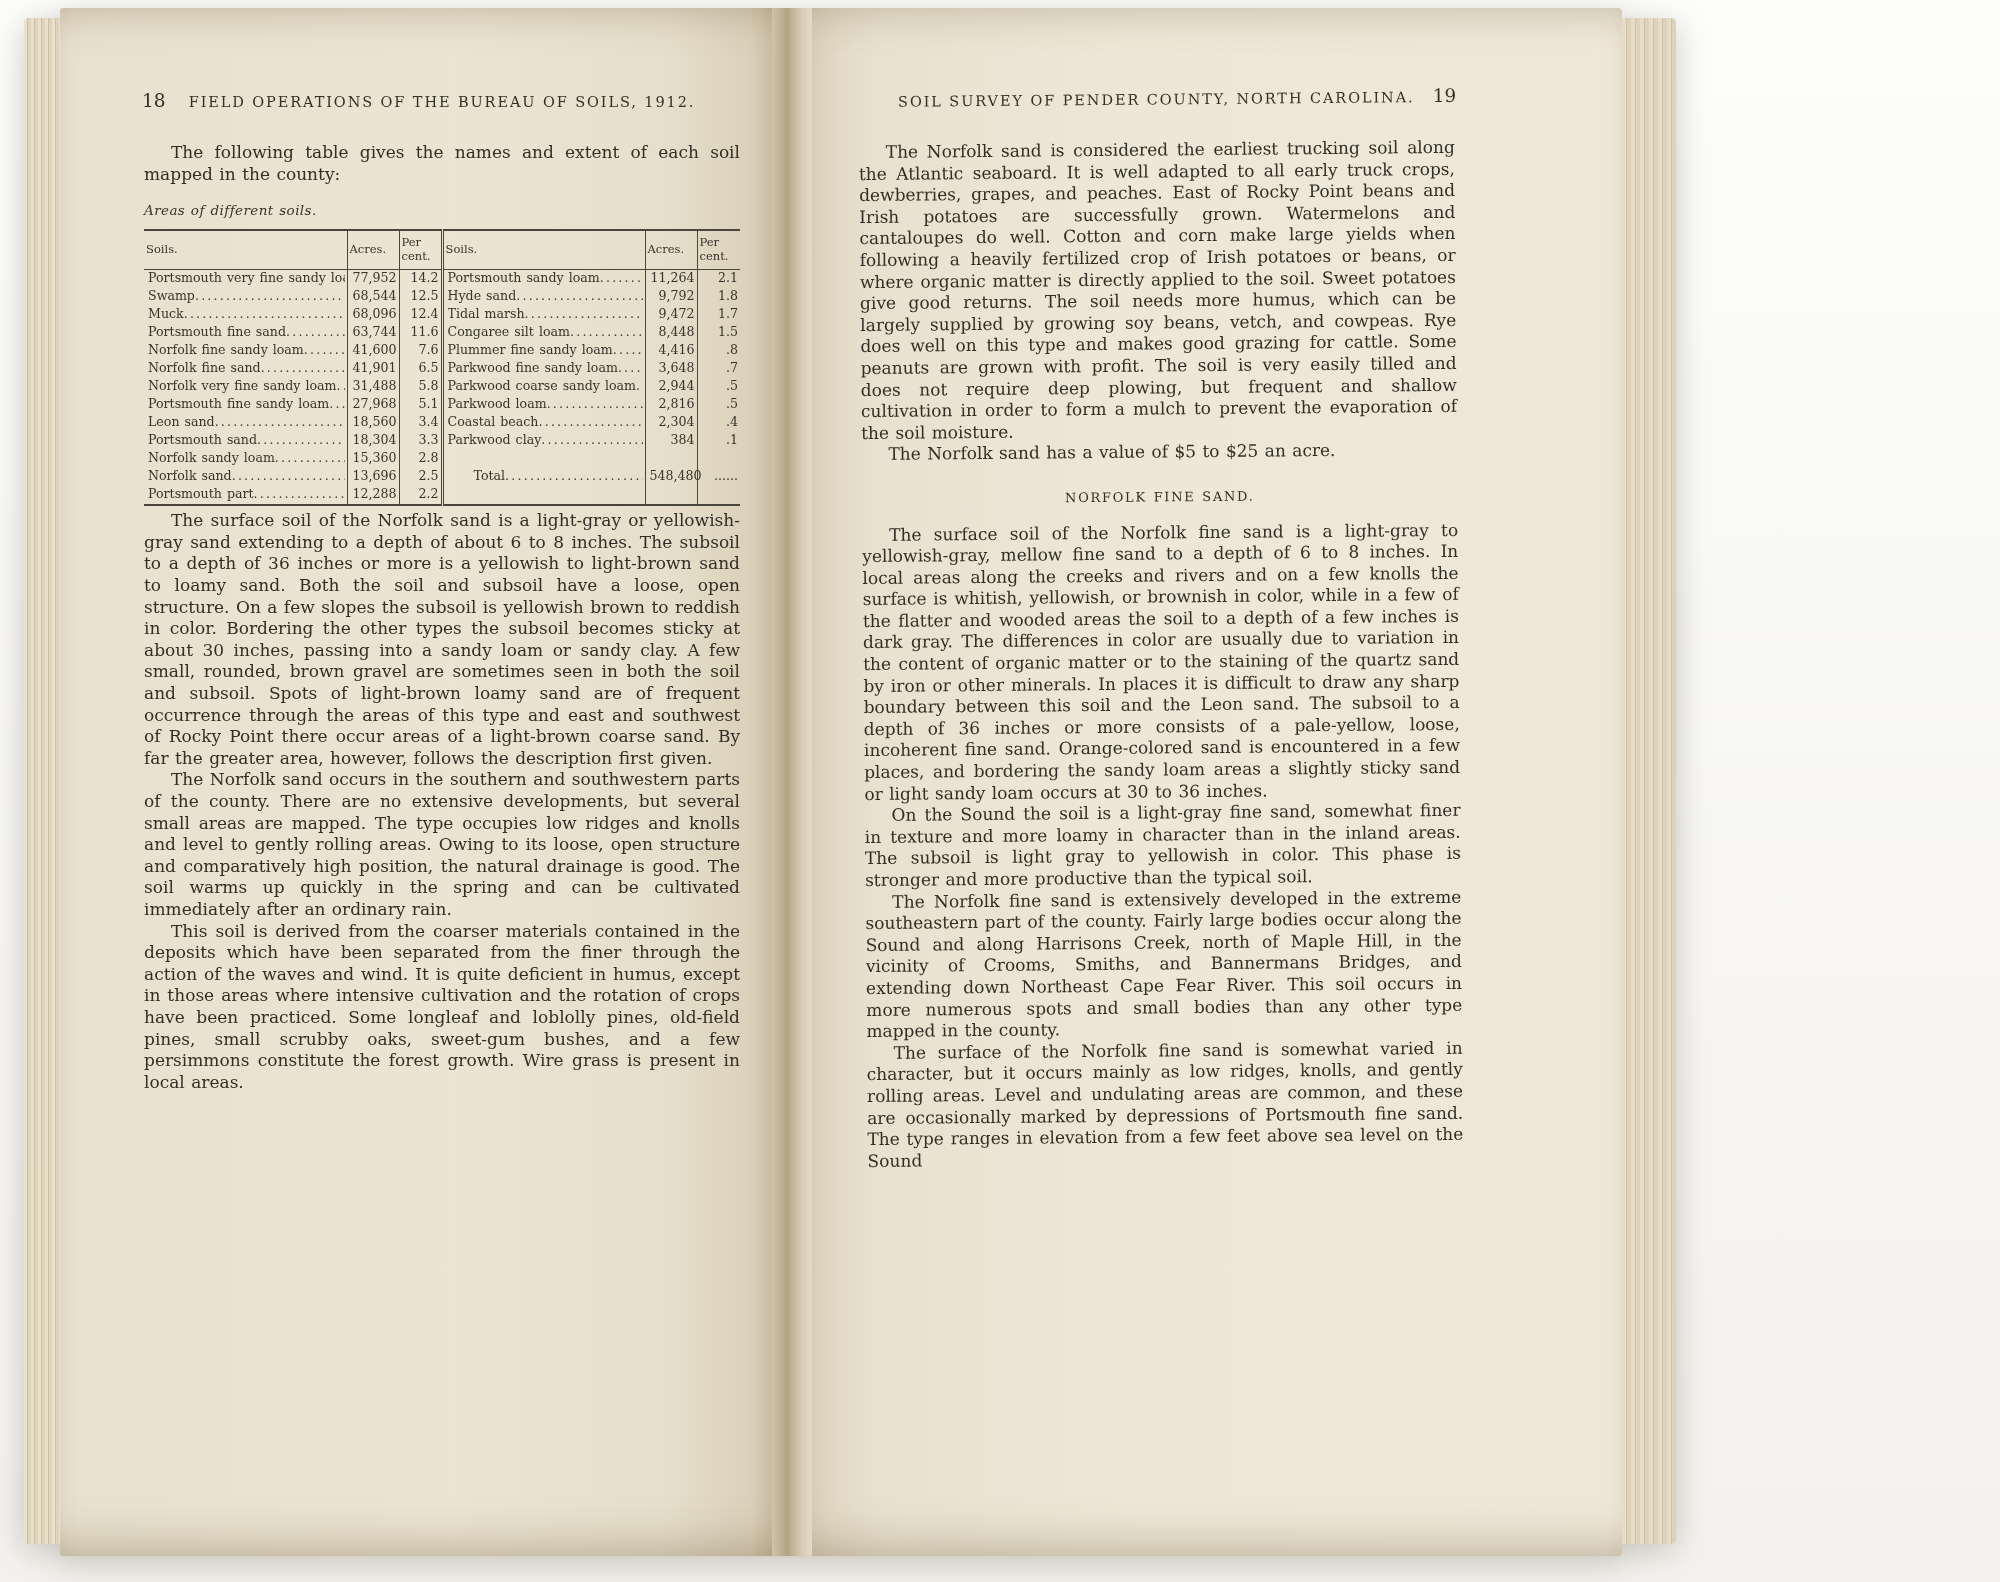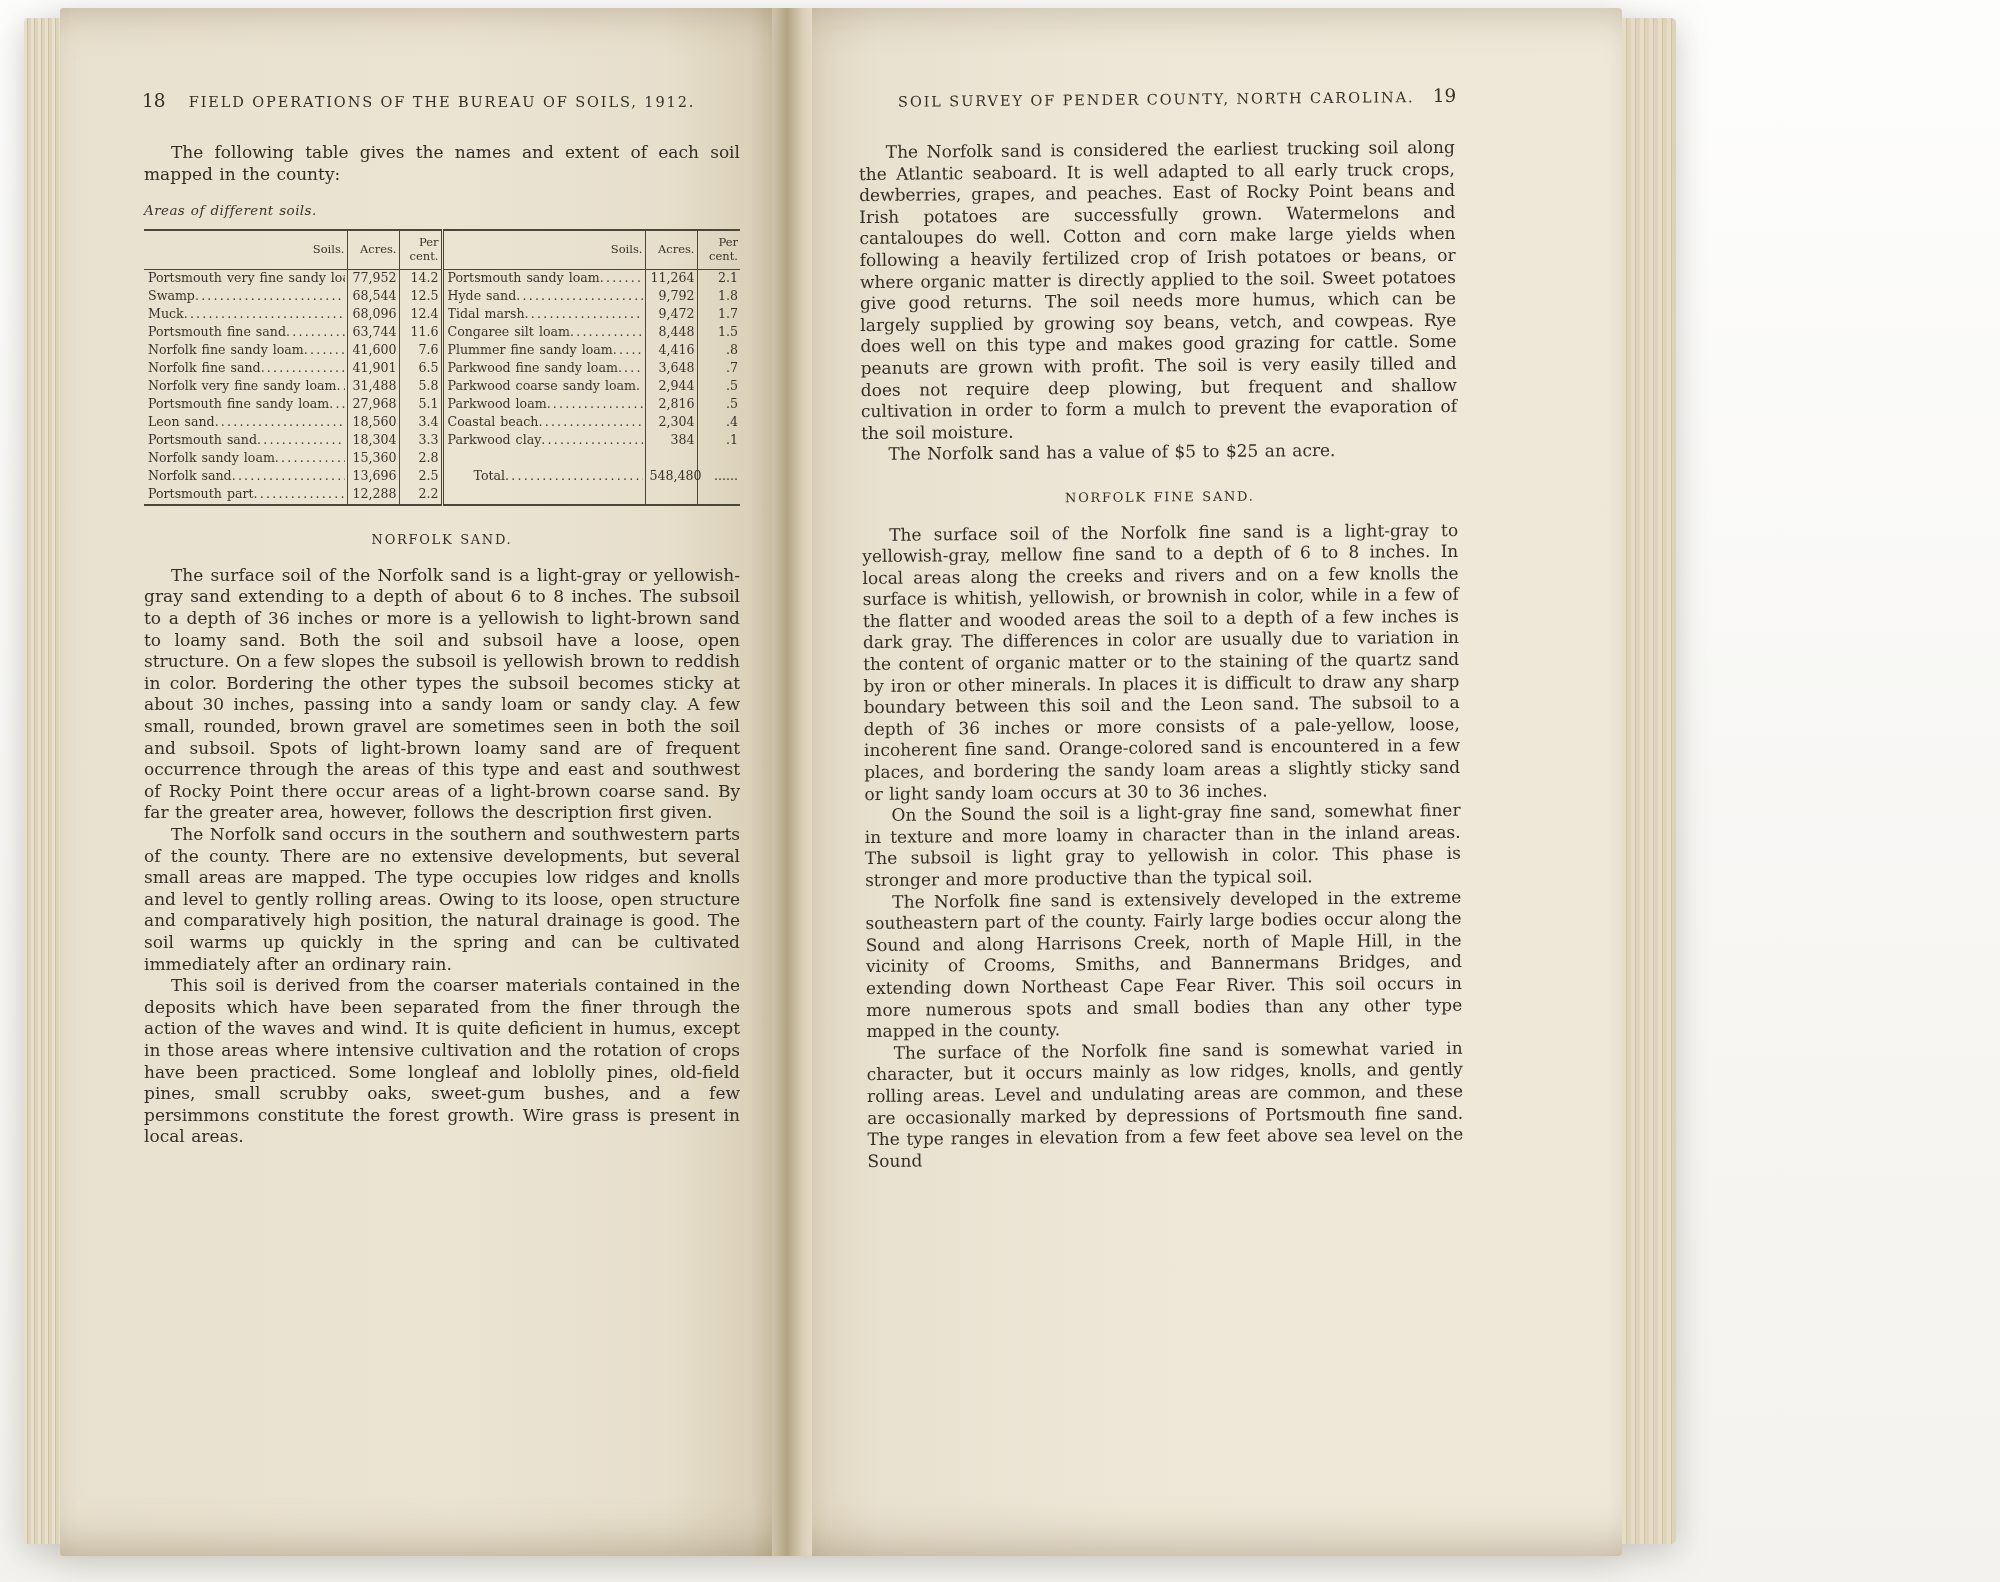--- a/index.html
+++ b/index.html
@@ -46,21 +46,21 @@
 
   .content { font-size:17px; line-height:21.6px; word-spacing:1px; }
   .para { margin:0; text-indent:27px; text-align:justify; hyphens:none; }
 
   .tbl-caption { text-align:left; font-style:italic; font-size:13.5px; letter-spacing:.4px;
     margin:15px 0 7px; color:#3a352b; }
 
   .soil-table { width:100%; table-layout:fixed; border-collapse:collapse;
     border-top:2px solid #4a463c; border-bottom:2px solid #4a463c; margin-bottom:4px; }
   .soil-table thead tr { border-bottom:1px solid #4a463c; }
-  .soil-table th { font-weight:normal; font-size:11.5px; line-height:1.2; text-align:right;
+  .soil-table th { font-weight:normal; font-size:11.5px; line-height:1.2; text-align:left;
     vertical-align:middle; padding:4px 2px; height:40px; color:#38332a; }
   .soil-table td { height:18px; font-size:12.6px; line-height:16px; vertical-align:bottom;
     padding:0 2px 2px 4px; color:#38332a; }
   .bl { border-left:1px solid #4a463c; }
   .mid { border-left:3px double #4a463c; }
   .c-num, .c-pct { text-align:right;margin-top:44px; }
   .c-num { padding-right:5px; }
   .c-pct { padding-right:6px; }
   .lead { display:flex; align-items:baseline; overflow:hidden; }
   .nm { white-space:nowrap; }
@@ -326,21 +326,20 @@
                     </div>
                   </td>
                   <td class="c-num bl">12,288</td>
                   <td class="c-pct bl">2.2</td>
                   <td class="c-name mid"></td>
                   <td class="c-num bl"></td>
                   <td class="c-pct bl"></td>
                 </tr>
               </tbody>
           </table>
-          <h3 class="sec-heading">NORFOLK SAND.</h3>
           <div id="lp-paras">
               <p class="para">The surface soil of the Norfolk sand is a light-gray or yellowish-gray sand extending to a depth of about 6 to 8 inches.  The subsoil to a depth of 36 inches or more is a yellowish to light-brown sand to loamy sand.  Both the soil and subsoil have a loose, open structure. On a few slopes the subsoil is yellowish brown to reddish in color. Bordering the other types the subsoil becomes sticky at about 30 inches, passing into a sandy loam or sandy clay.  A few small, rounded, brown gravel are sometimes seen in both the soil and subsoil.  Spots of light-brown loamy sand are of frequent occurrence through the areas of this type and east and southwest of Rocky Point there occur areas of a light-brown coarse sand.  By far the greater area, however, follows the description first given.</p>
               <p class="para">The Norfolk sand occurs in the southern and southwestern parts of the county.  There are no extensive developments, but several small areas are mapped.  The type occupies low ridges and knolls and level to gently rolling areas.  Owing to its loose, open structure and comparatively high position, the natural drainage is good.  The soil warms up quickly in the spring and can be cultivated immediately after an ordinary rain.</p>
               <p class="para">This soil is derived from the coarser materials contained in the deposits which have been separated from the finer through the action of the waves and wind.  It is quite deficient in humus, except in those areas where intensive cultivation and the rotation of crops have been practiced.  Some longleaf and loblolly pines, old-field pines, small scrubby oaks, sweet-gum bushes, and a few persimmons constitute the forest growth.  Wire grass is present in local areas.</p>
             </div>
         </div>
       </div>
     </div>
 
     <div class="spine"></div>

